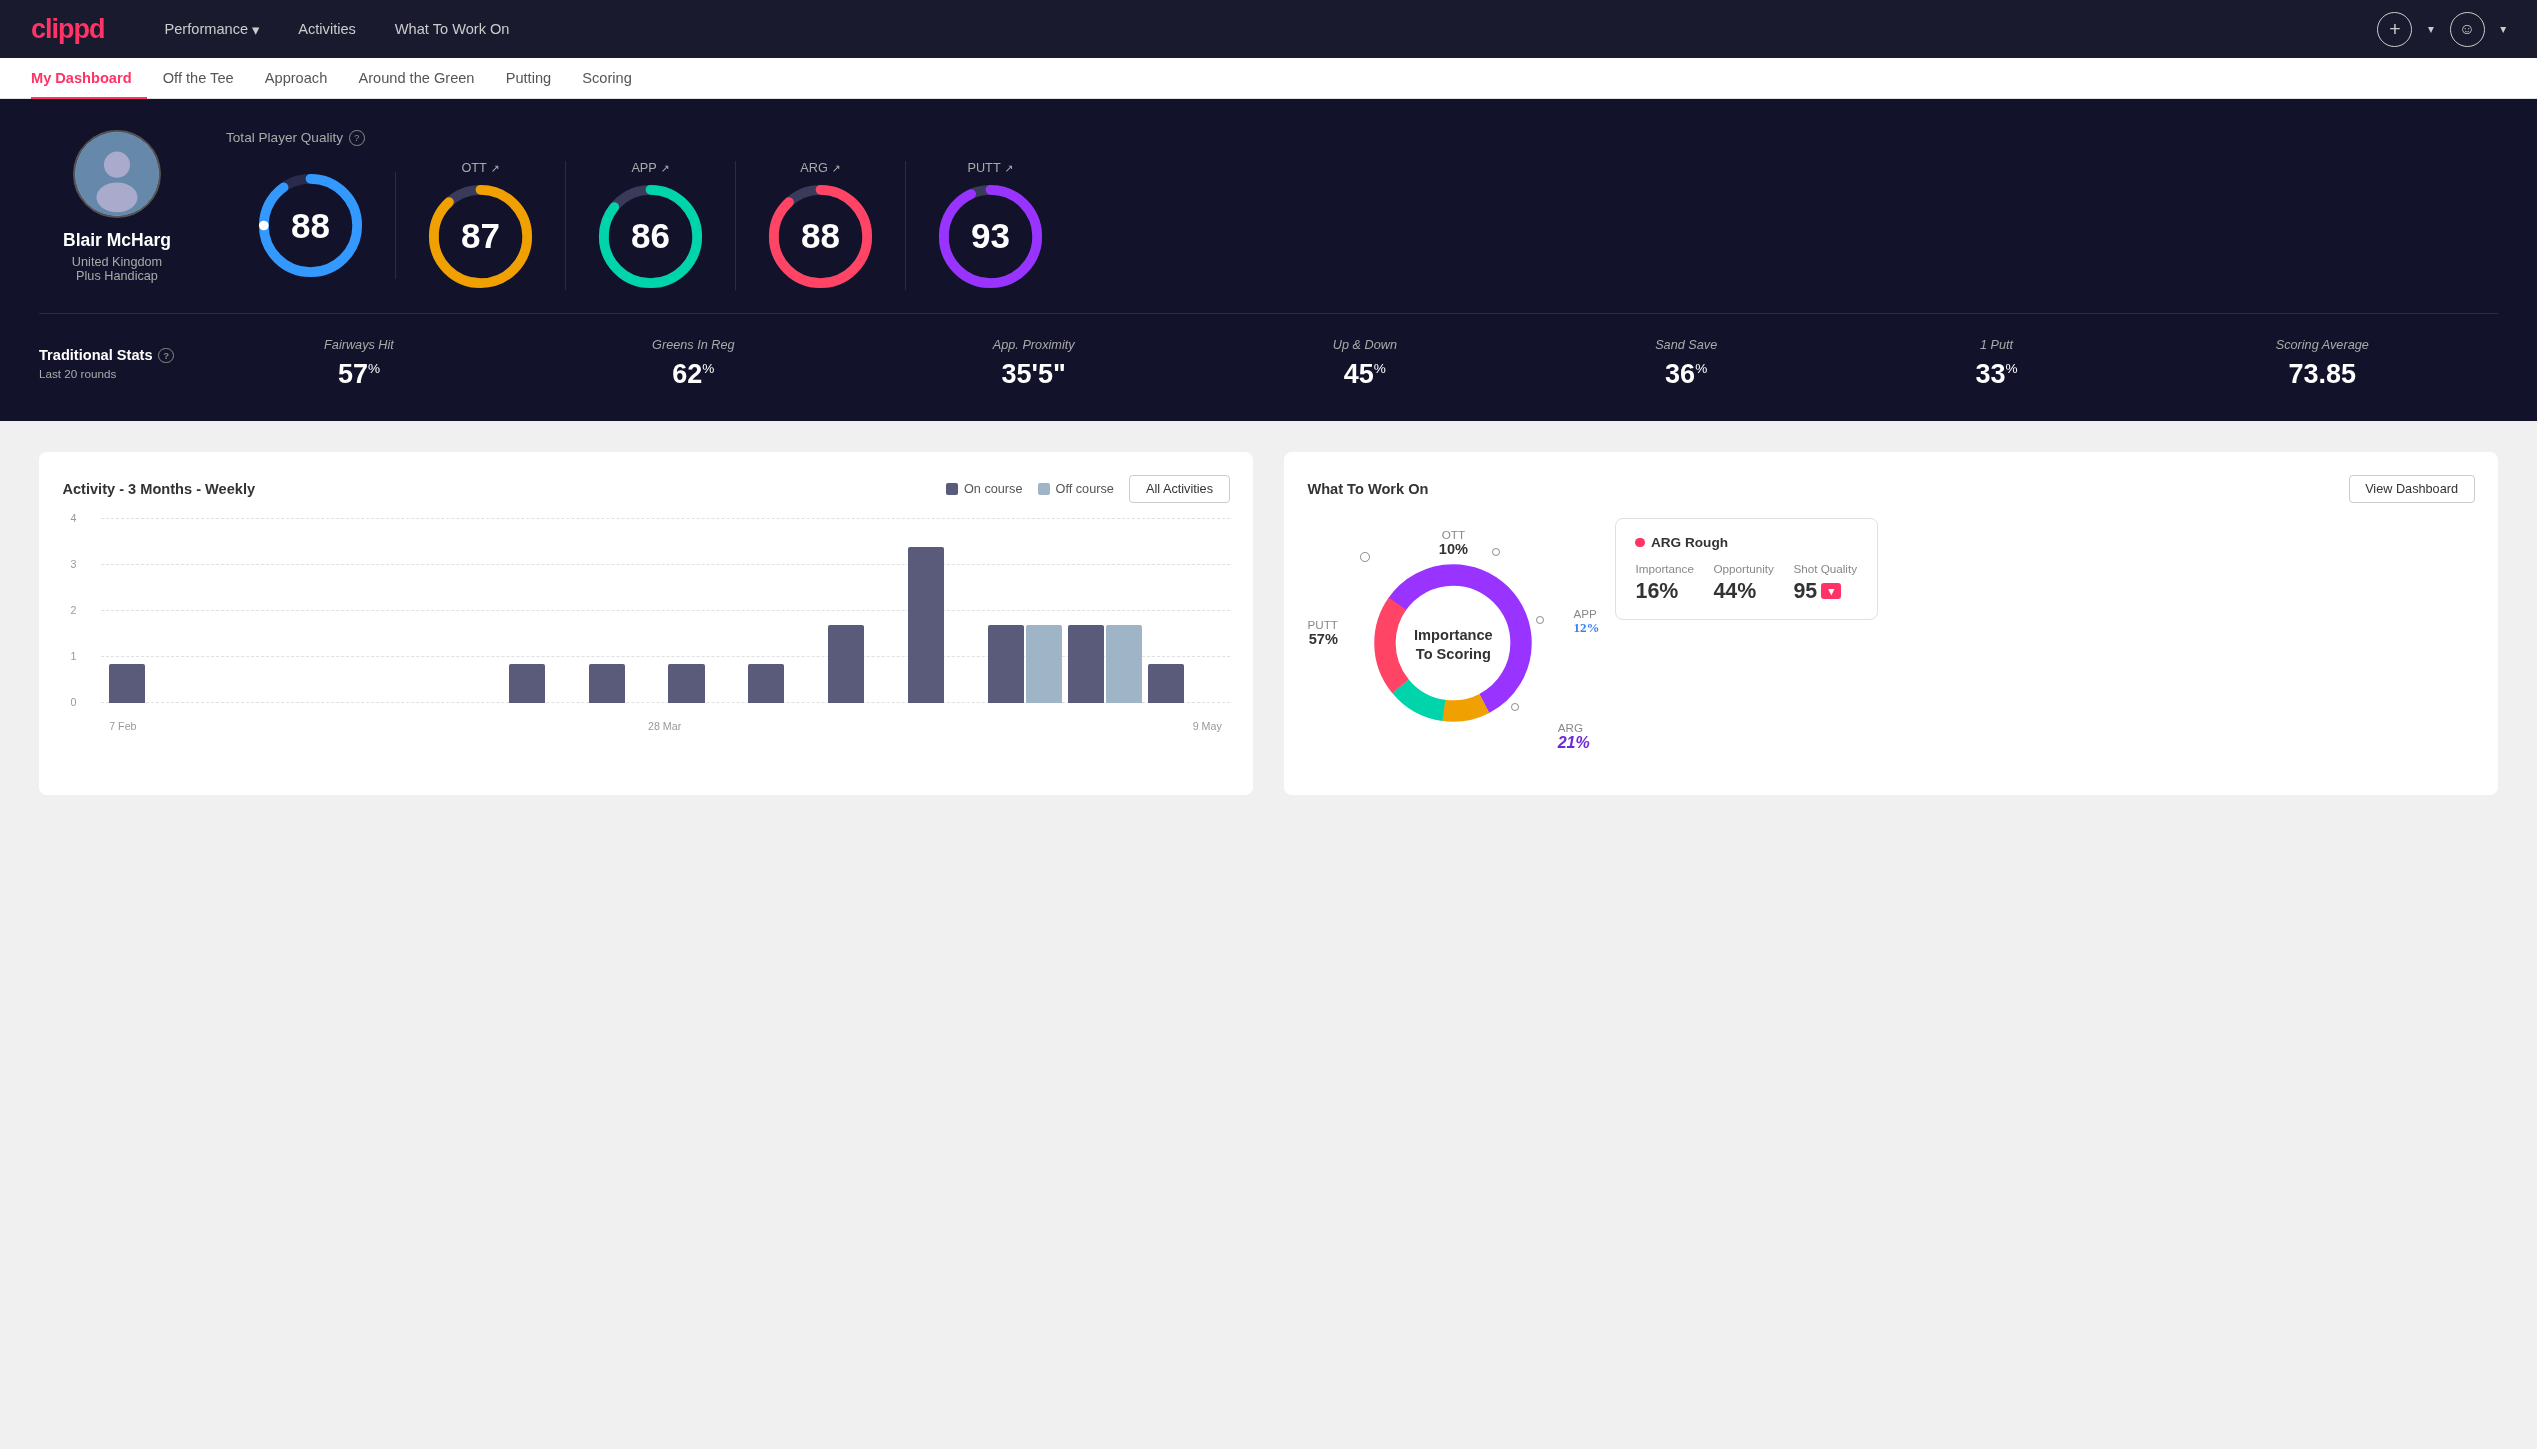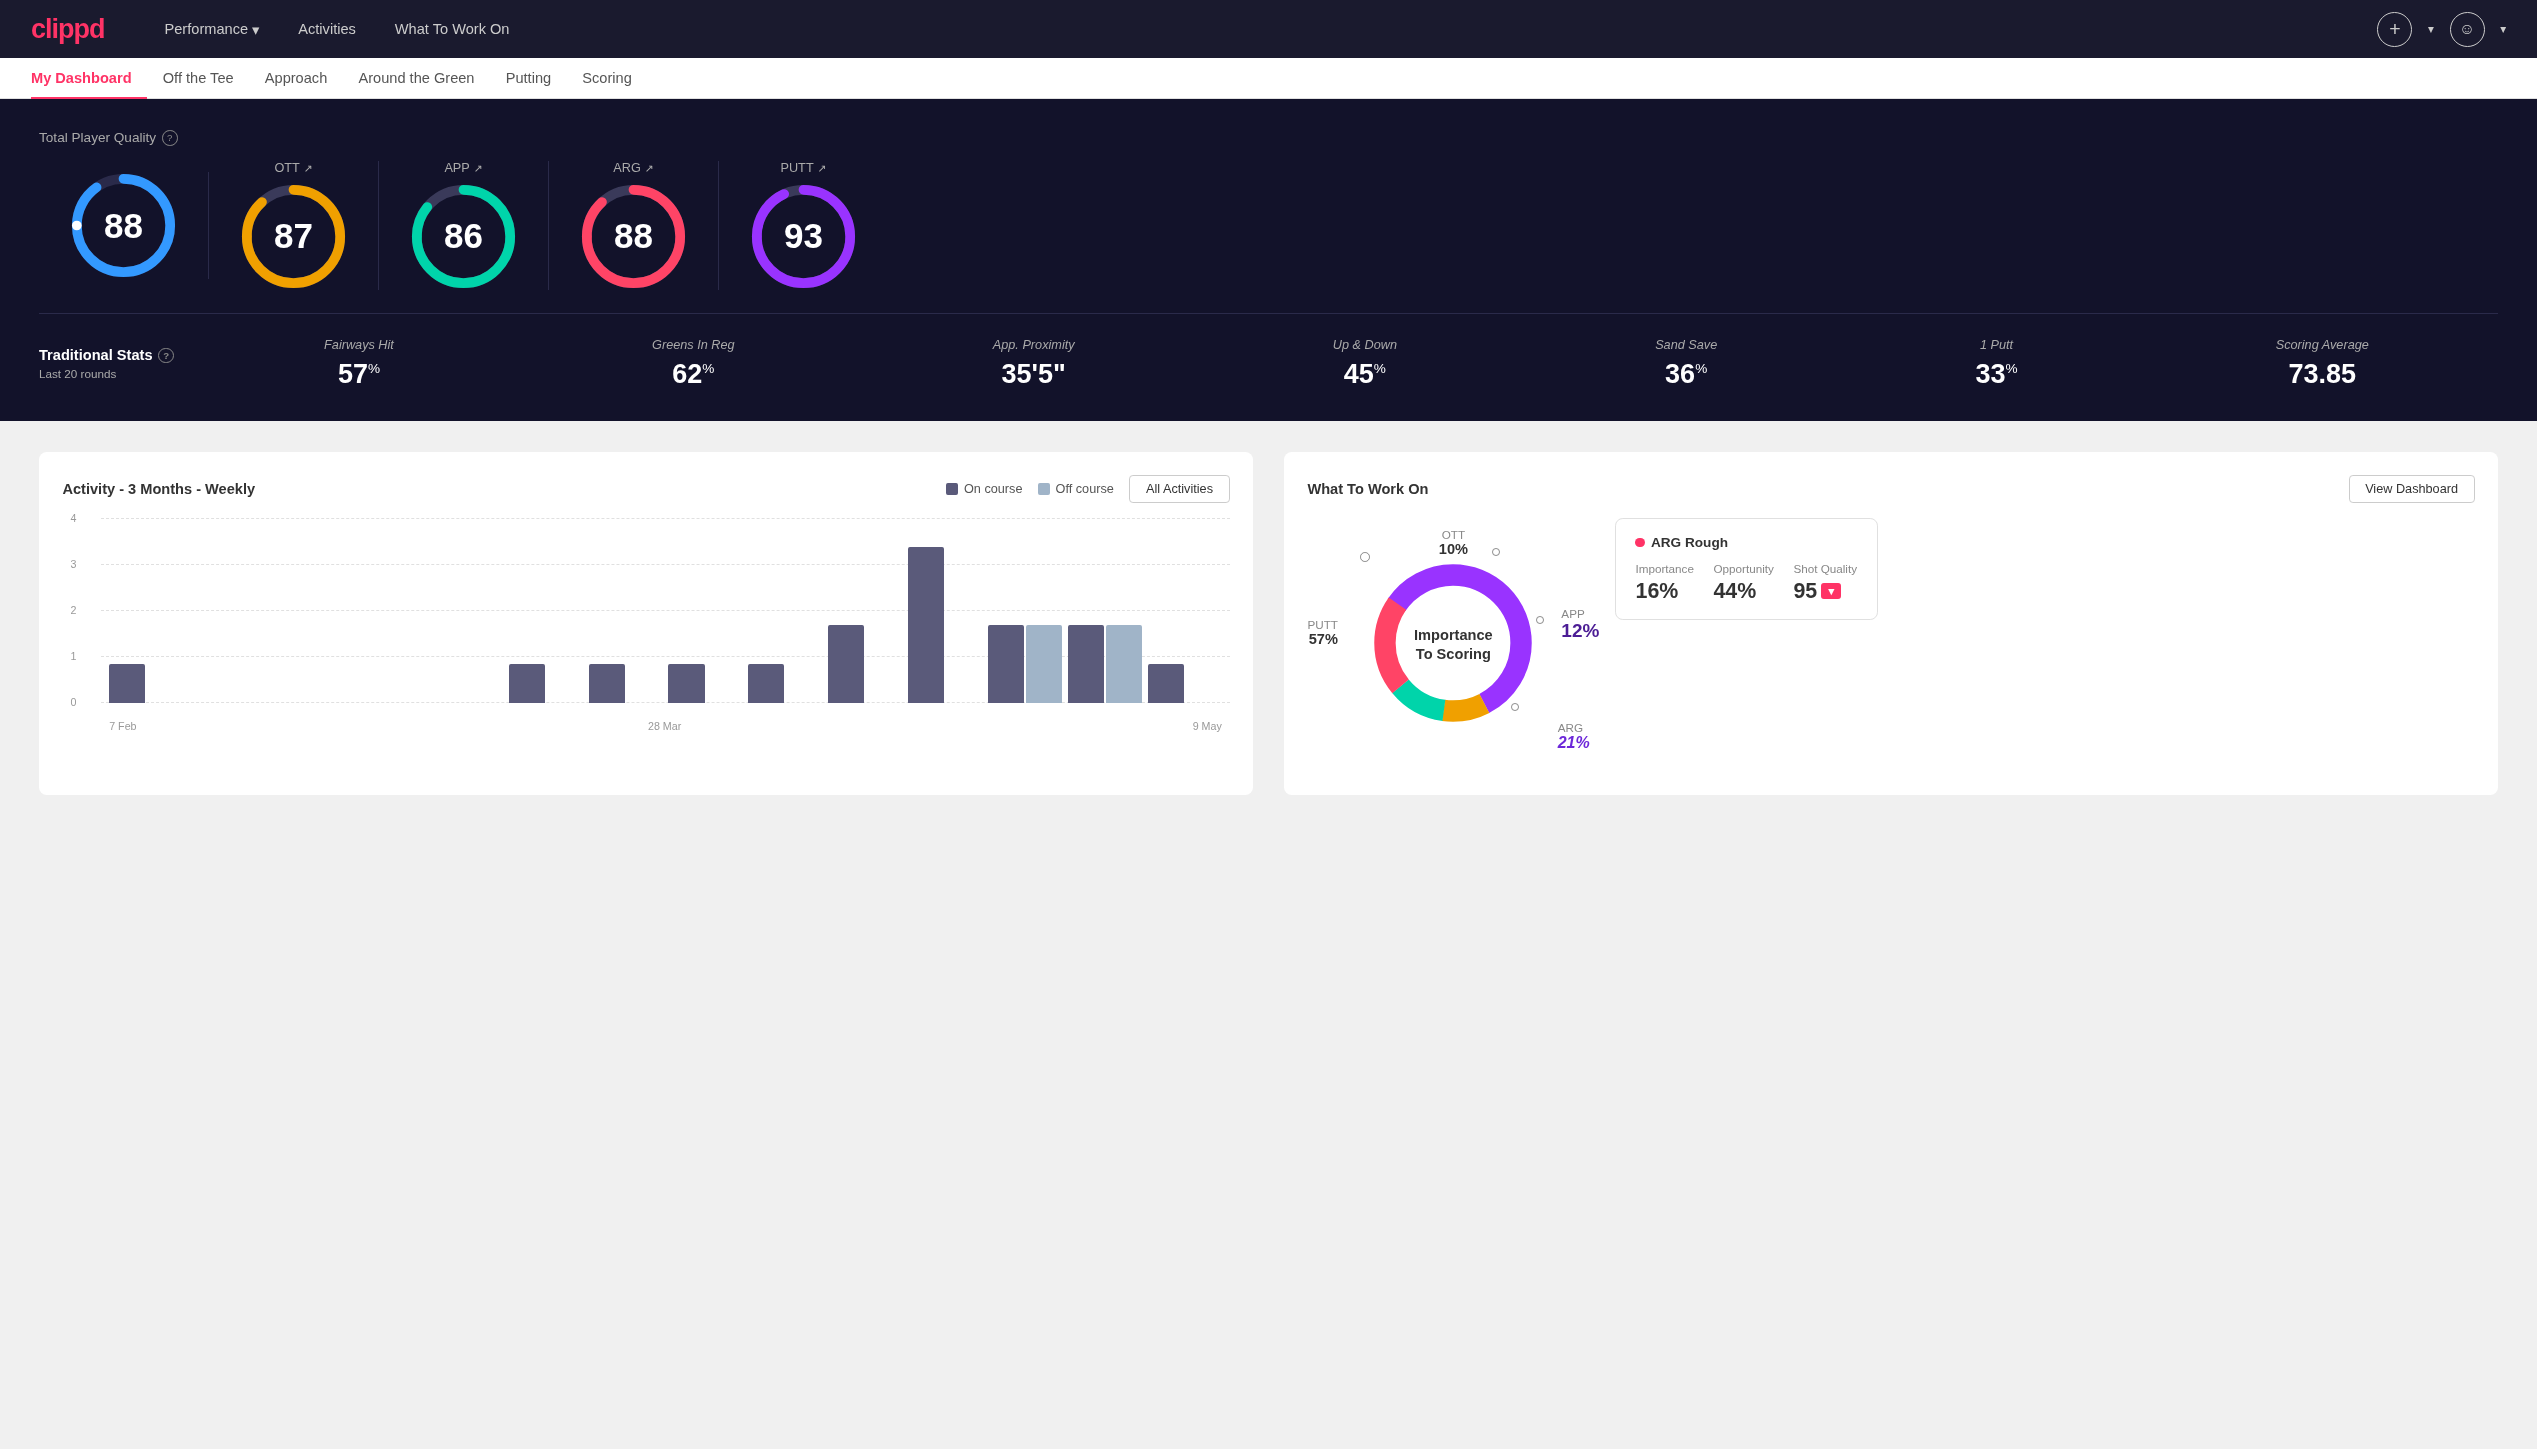--- a/index.html
+++ b/index.html
@@ -473,20 +473,34 @@
     <span>Putting</span>
   </div>
   <div class="sub-nav-item">
     <span>Scoring</span>
   </div>
 </nav>
 
 <section class="hero">
   <div class="hero-inner">
 
+    <div class="player-info">
+      <div class="player-avatar">
+        <div class="player-avatar-img">
+          <svg width="88" height="88" viewBox="0 0 90 90">
+            <circle cx="45" cy="45" r="45" fill="#6688aa"></circle>
+            <circle cx="45" cy="35" r="14" fill="#aac"></circle>
+            <ellipse cx="45" cy="70" rx="22" ry="16" fill="#aac"></ellipse>
+          </svg>
+        </div>
+      </div>
+      <div class="player-name">Blair McHarg</div>
+      <div class="player-country">United Kingdom</div>
+      <div class="player-handicap">Plus Handicap</div>
+    </div>
 
     <div class="quality-section">
       <div class="quality-label">
         <span>Total Player Quality</span>
         <span class="question-icon">?</span>
       </div>
       <div class="quality-circles">
 
         <div class="circle-item">
           <div class="ring-container">
@@ -737,21 +751,21 @@
           <div style="font-size:14.6px;font-weight:700;color:#333;">57%</div>
         </div>
 
         <div style="position:absolute;top:9.7px;left:50%;transform:translateX(-50%);text-align:center;">
           <div style="font-size:11.7px;color:#888;">OTT</div>
           <div style="font-size:14.6px;font-weight:700;color:#333;">10%</div>
         </div>
 
         <div style="position:absolute;right:0;top:35%;text-align:left;">
           <div style="font-size:11.7px;color:#888;">APP</div>
-          <div style="font-size:19px;font-weight:700;color:#4c1d95;">12%</div>
+          <div style="font-size:13px;font-weight:700;color:#3b82f6;font-family:Liberation Serif, serif;">12%</div>
         </div>
 
         <div style="position:absolute;right:9.7px;bottom:19.5px;text-align:left;">
           <div style="font-size:11.7px;color:#888;">ARG</div>
           <div style="font-size:16px;font-weight:700;color:#6d28d9;font-style:italic;">21%</div>
         </div>
 
         <div style="position:absolute;top:50%;left:50%;transform:translate(-50%,-50%);">
           <svg width="175" height="175" viewBox="0 0 180 180">
 

